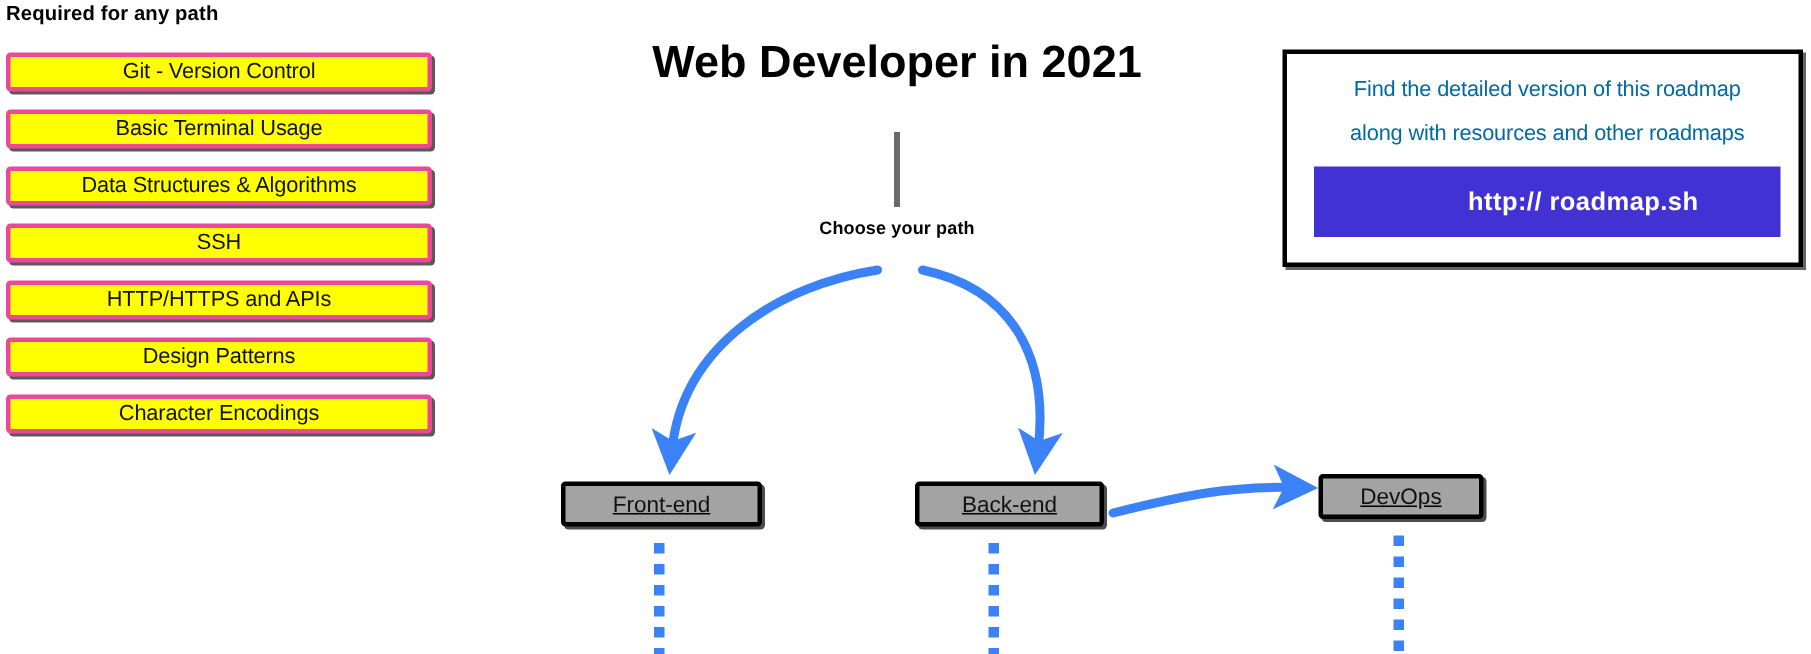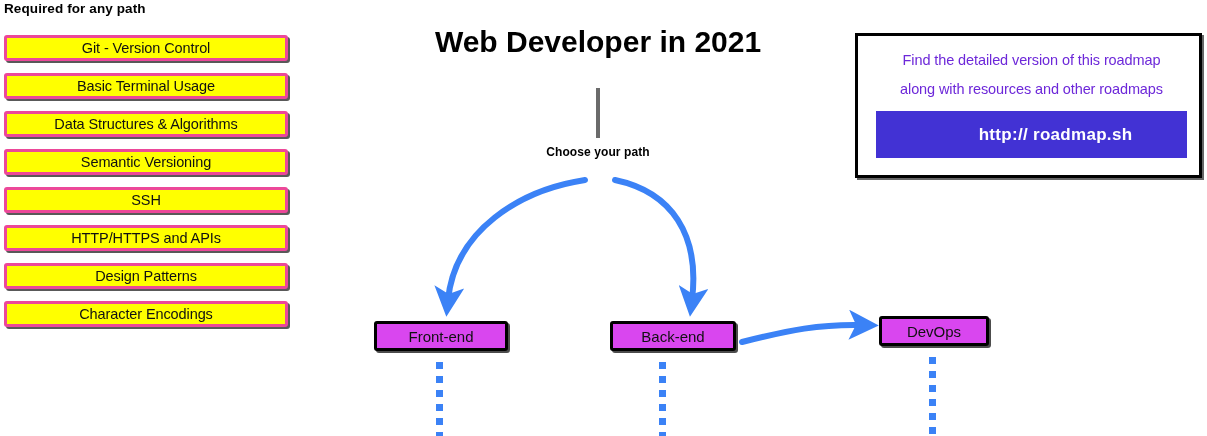--- a/index.html
+++ b/index.html
@@ -95,28 +95,29 @@
     top: 0;
     width: 1207px;
     height: 436px;
     pointer-events: none;
   }
 
   
   .path-box {
     position: absolute;
     height: 30px;
-    background: #d946ef;
+    background: #a3a3a3;
     border: 3px solid #000000;
     box-sizing: border-box;
     border-radius: 3px;
     display: flex;
     align-items: center;
     justify-content: center;
     box-shadow: 2px 2px 0 rgba(0,0,0,0.7);
+    text-decoration: underline;
   }
   .path-box .path-label {
     font-size: 15px;
     font-weight: 500;
     color: #111;
     white-space: nowrap;
   }
   #path-box-frontend { left: 374px; top: 321px; width: 134px; }
   #path-box-backend  { left: 610px; top: 321px; width: 126px; }
   #path-box-devops   { left: 879px; top: 316px; width: 110px; }
@@ -147,21 +148,21 @@
     border: 3px solid #000000;
     box-sizing: border-box;
     box-shadow: 2px 2px 0 rgba(0,0,0,0.6);
   }
   #roadmap-line1, #roadmap-line2 {
     position: absolute;
     left: 0;
     width: 347px;
     text-align: center;
     font-size: 14.5px;
-    color: #6d28d9;
+    color: #0369a1;
     letter-spacing: -0.1px;
   }
   #roadmap-line1 { top: 16px; }
   #roadmap-line2 { top: 45px; }
   #roadmap-button {
     position: absolute;
     left: 18px;
     top: 75px;
     width: 311px;
     height: 47px;
@@ -189,23 +190,20 @@
     <div class="req-item">
       <span class="req-label">Git - Version Control</span>
     </div>
     <div class="req-item">
       <span class="req-label">Basic Terminal Usage</span>
     </div>
     <div class="req-item">
       <span class="req-label">Data Structures &amp; Algorithms</span>
     </div>
     <div class="req-item">
-      <span class="req-label">Semantic Versioning</span>
-    </div>
-    <div class="req-item">
       <span class="req-label">SSH</span>
     </div>
     <div class="req-item">
       <span class="req-label">HTTP/HTTPS and APIs</span>
     </div>
     <div class="req-item">
       <span class="req-label">Design Patterns</span>
     </div>
     <div class="req-item">
       <span class="req-label">Character Encodings</span>

